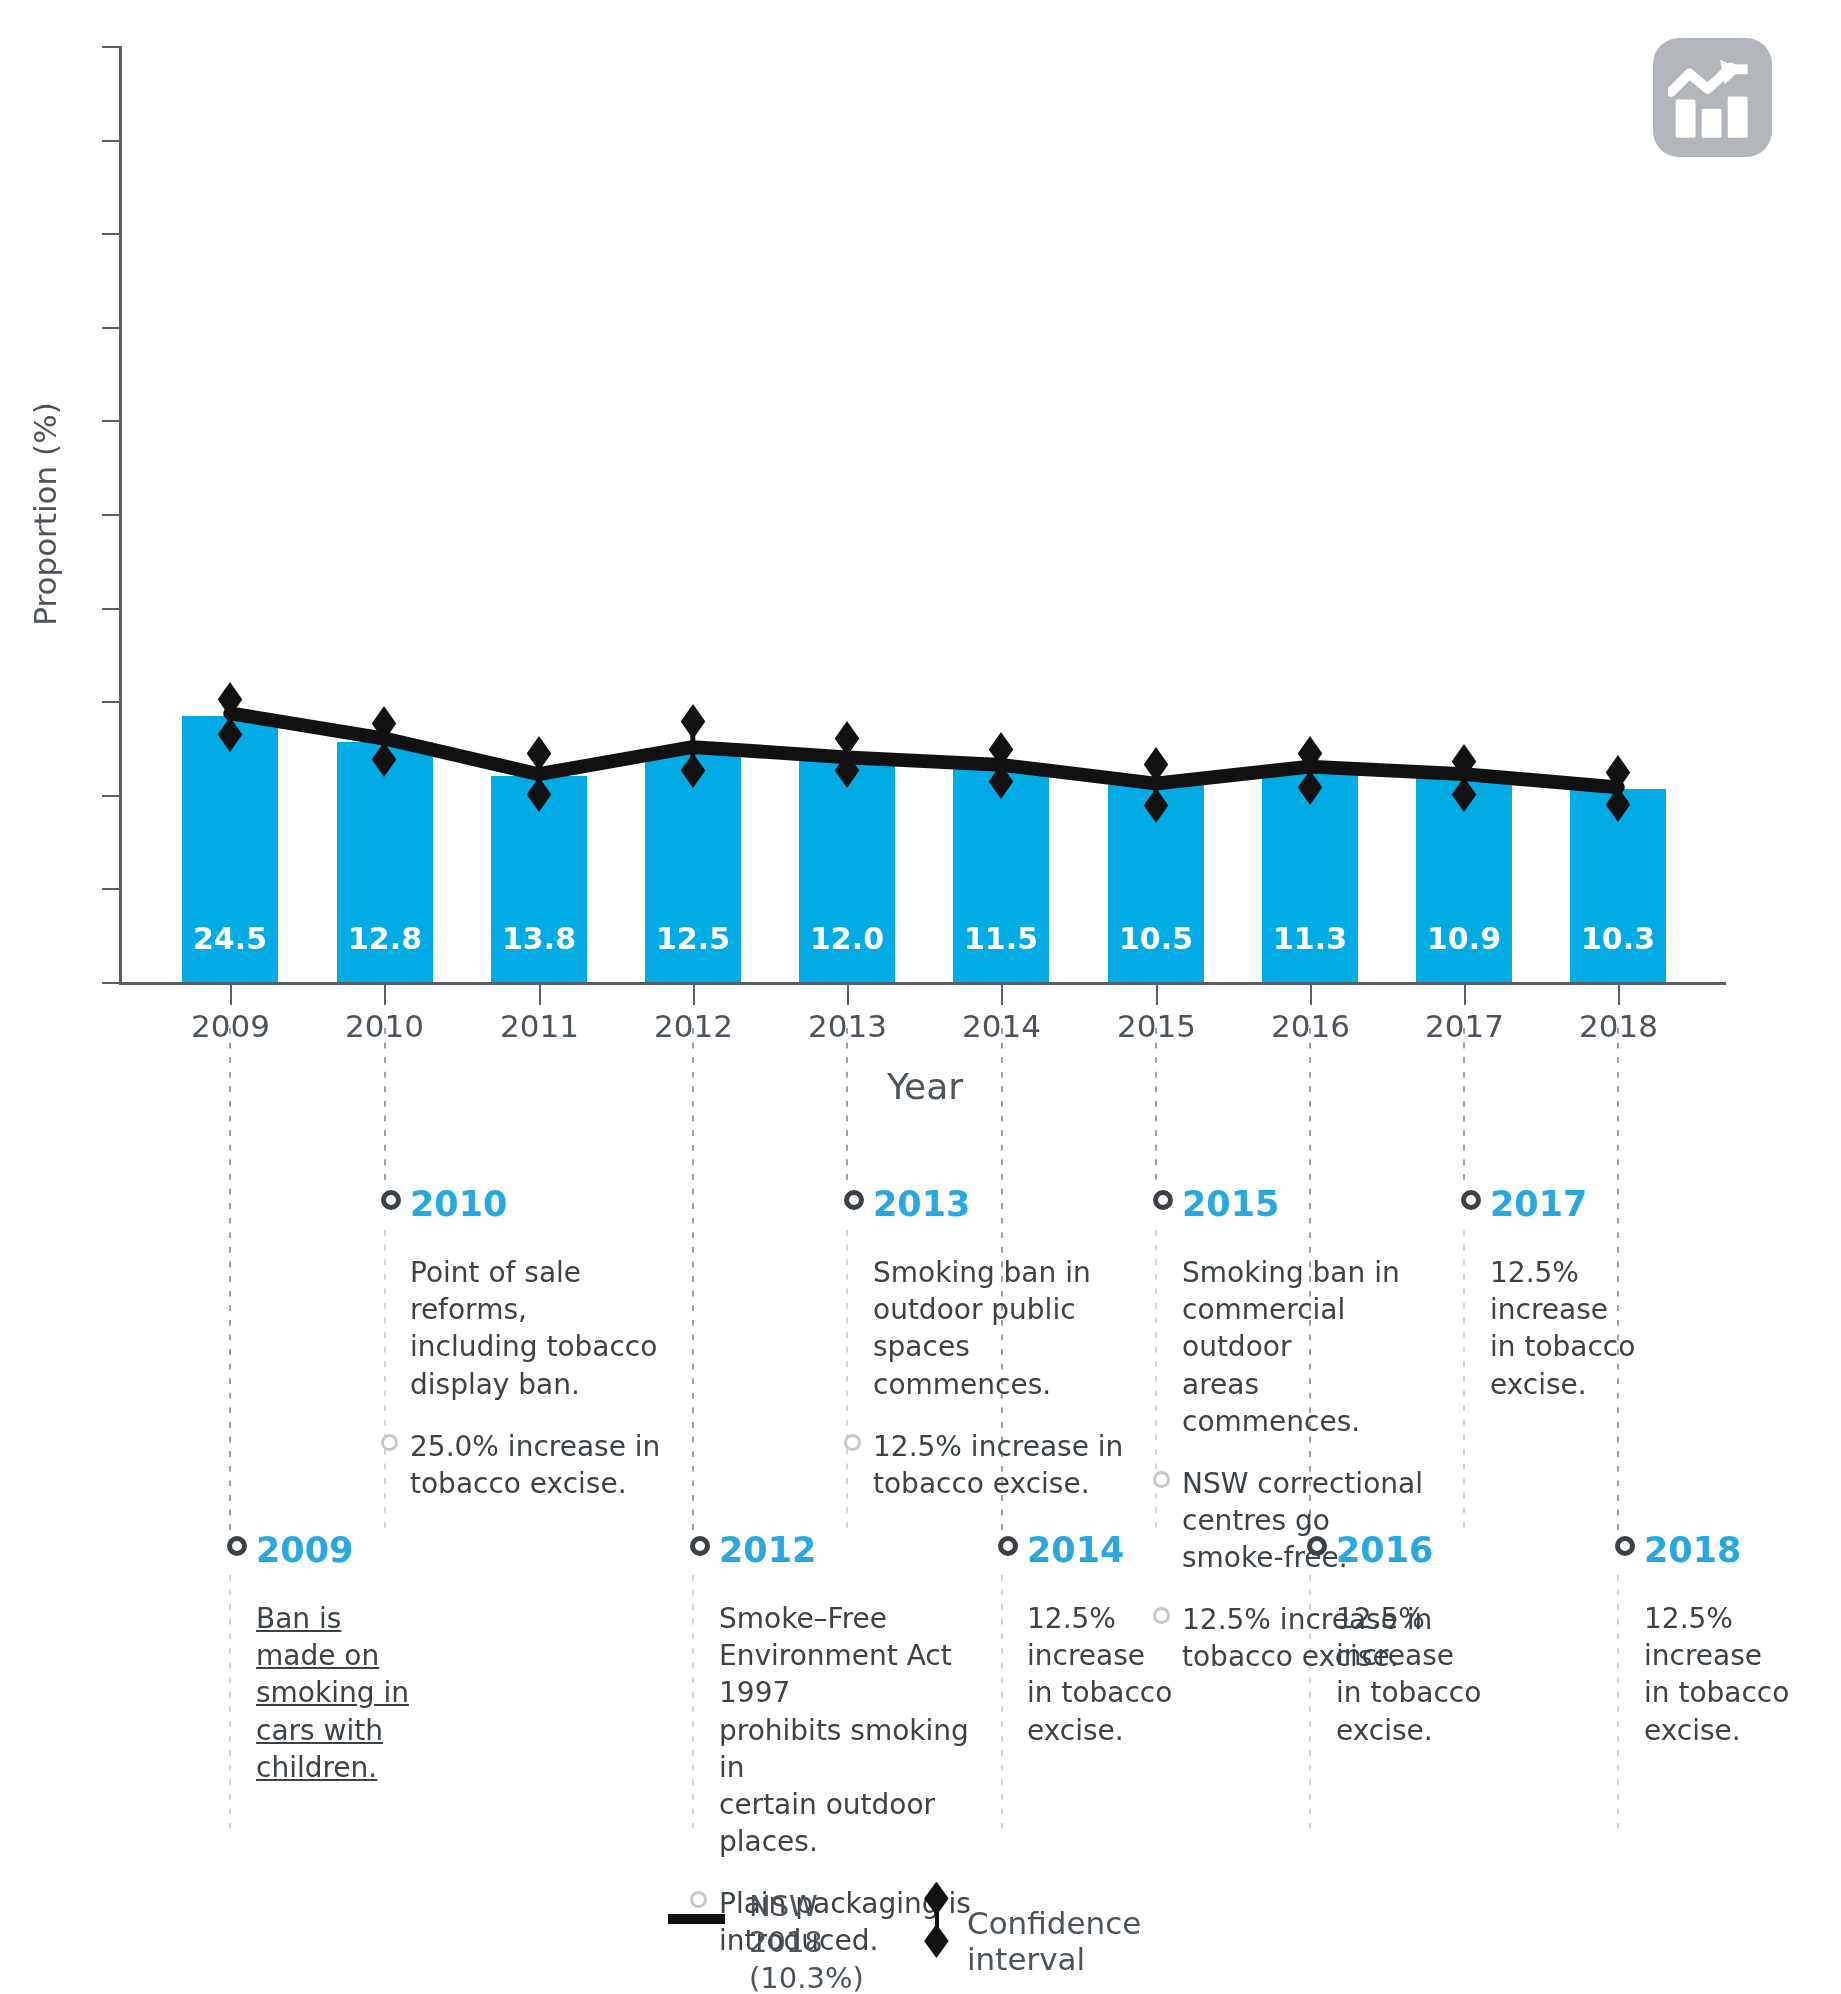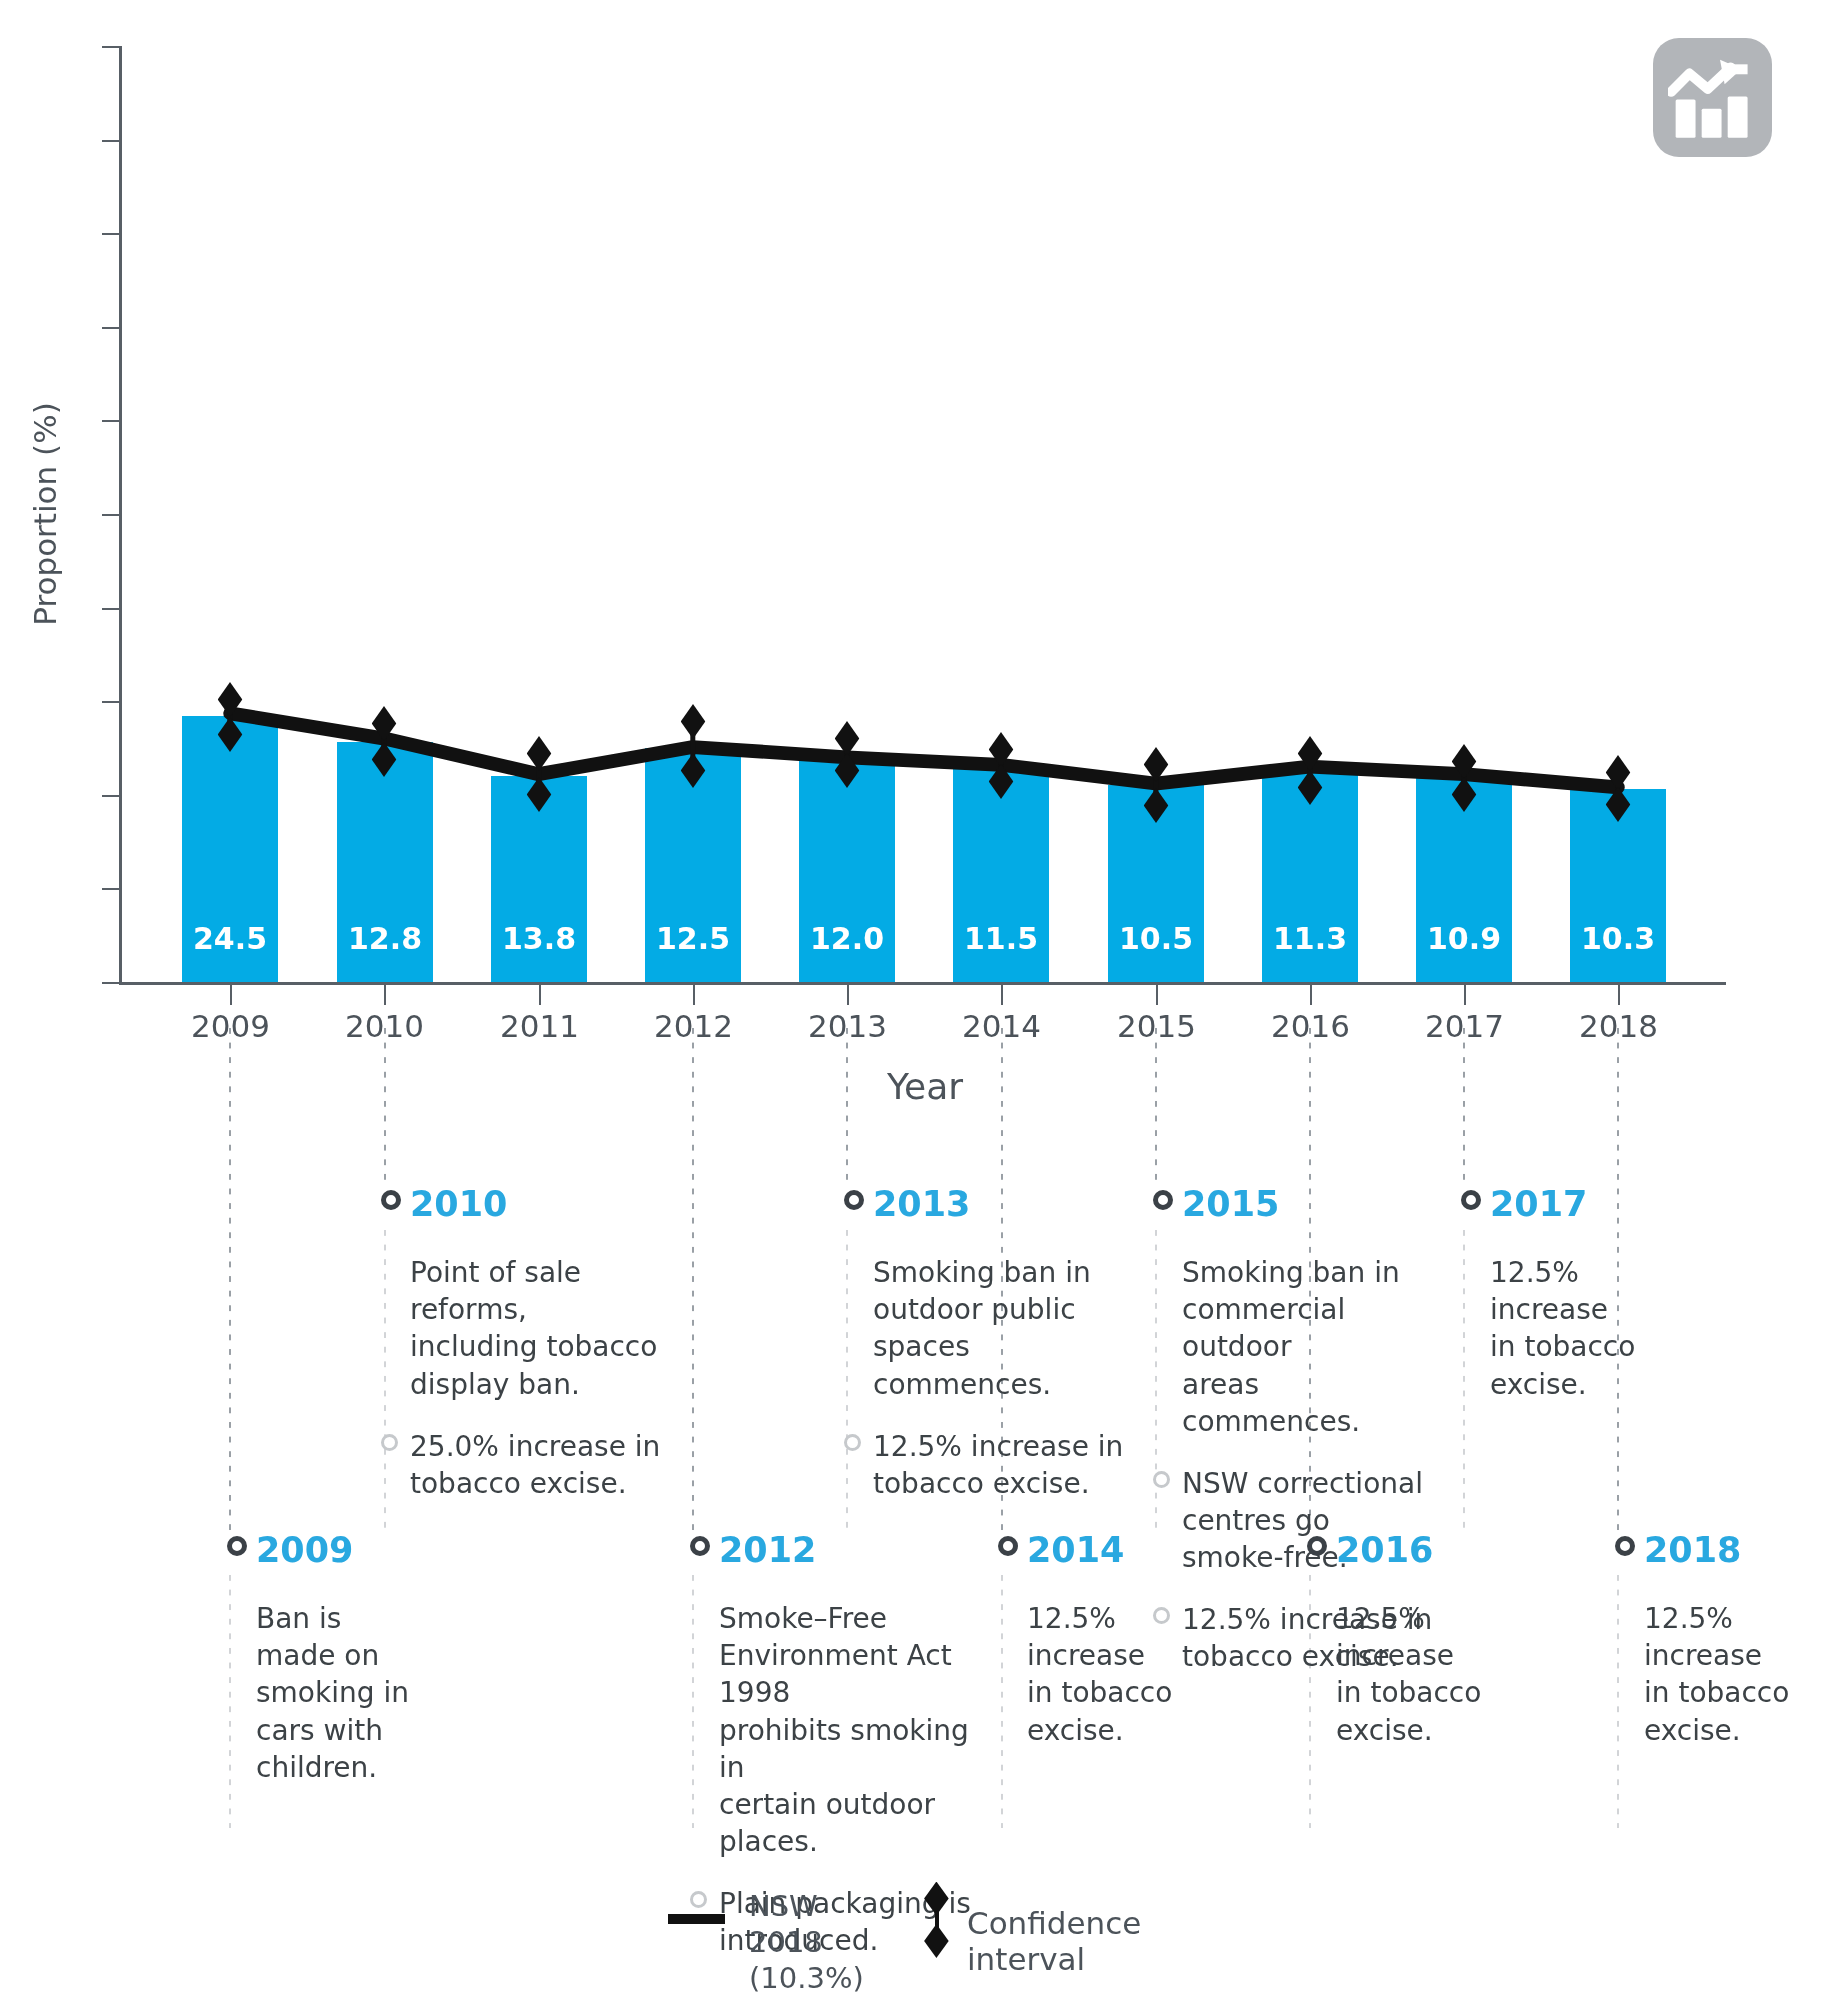--- a/index.html
+++ b/index.html
@@ -284,21 +284,21 @@
       <div class="vline" style="left: 1463px; top: 1230px; height: 301px; opacity: 0.45;"></div>
       <div class="vline" style="left: 1617px; top: 1028px; height: 506px;"></div>
       <div class="vline" style="left: 1617px; top: 1575px; height: 253px; opacity: 0.45;"></div>
     </div>
   <div id="events">
       <div class="evt" style="left: 256px; top: 1531px; width: 253px;">
         <div class="evt-head">
           <div class="ring"></div>
           <div class="evt-year">2009</div>
         </div>
-        <div class="evt-body" style="white-space: pre-line;">Ban is
+        <div class="evt-body" style="white-space: pre-line; text-decoration: underline;">Ban is
 made on
 smoking in
 cars with
 children.</div>
       </div>
       <div class="evt" style="left: 410px; top: 1185px; width: 253px;">
         <div class="evt-head">
           <div class="ring"></div>
           <div class="evt-year">2010</div>
         </div>
@@ -307,21 +307,21 @@
 display ban.</div>
         <div class="evt-sub" style="white-space: pre-line;"><div class="ring-sub"></div><span>25.0% increase in
 tobacco excise.</span></div>
       </div>
       <div class="evt" style="left: 719px; top: 1531px; width: 253px;">
         <div class="evt-head">
           <div class="ring"></div>
           <div class="evt-year">2012</div>
         </div>
         <div class="evt-body" style="white-space: pre-line;">Smoke–Free
-Environment Act 1998
+Environment Act 1997
 prohibits smoking in
 certain outdoor places.</div>
         <div class="evt-sub" style="white-space: pre-line;"><div class="ring-sub"></div><span>Plain packaging is
 introduced.</span></div>
       </div>
       <div class="evt" style="left: 873px; top: 1185px; width: 253px;">
         <div class="evt-head">
           <div class="ring"></div>
           <div class="evt-year">2013</div>
         </div>

